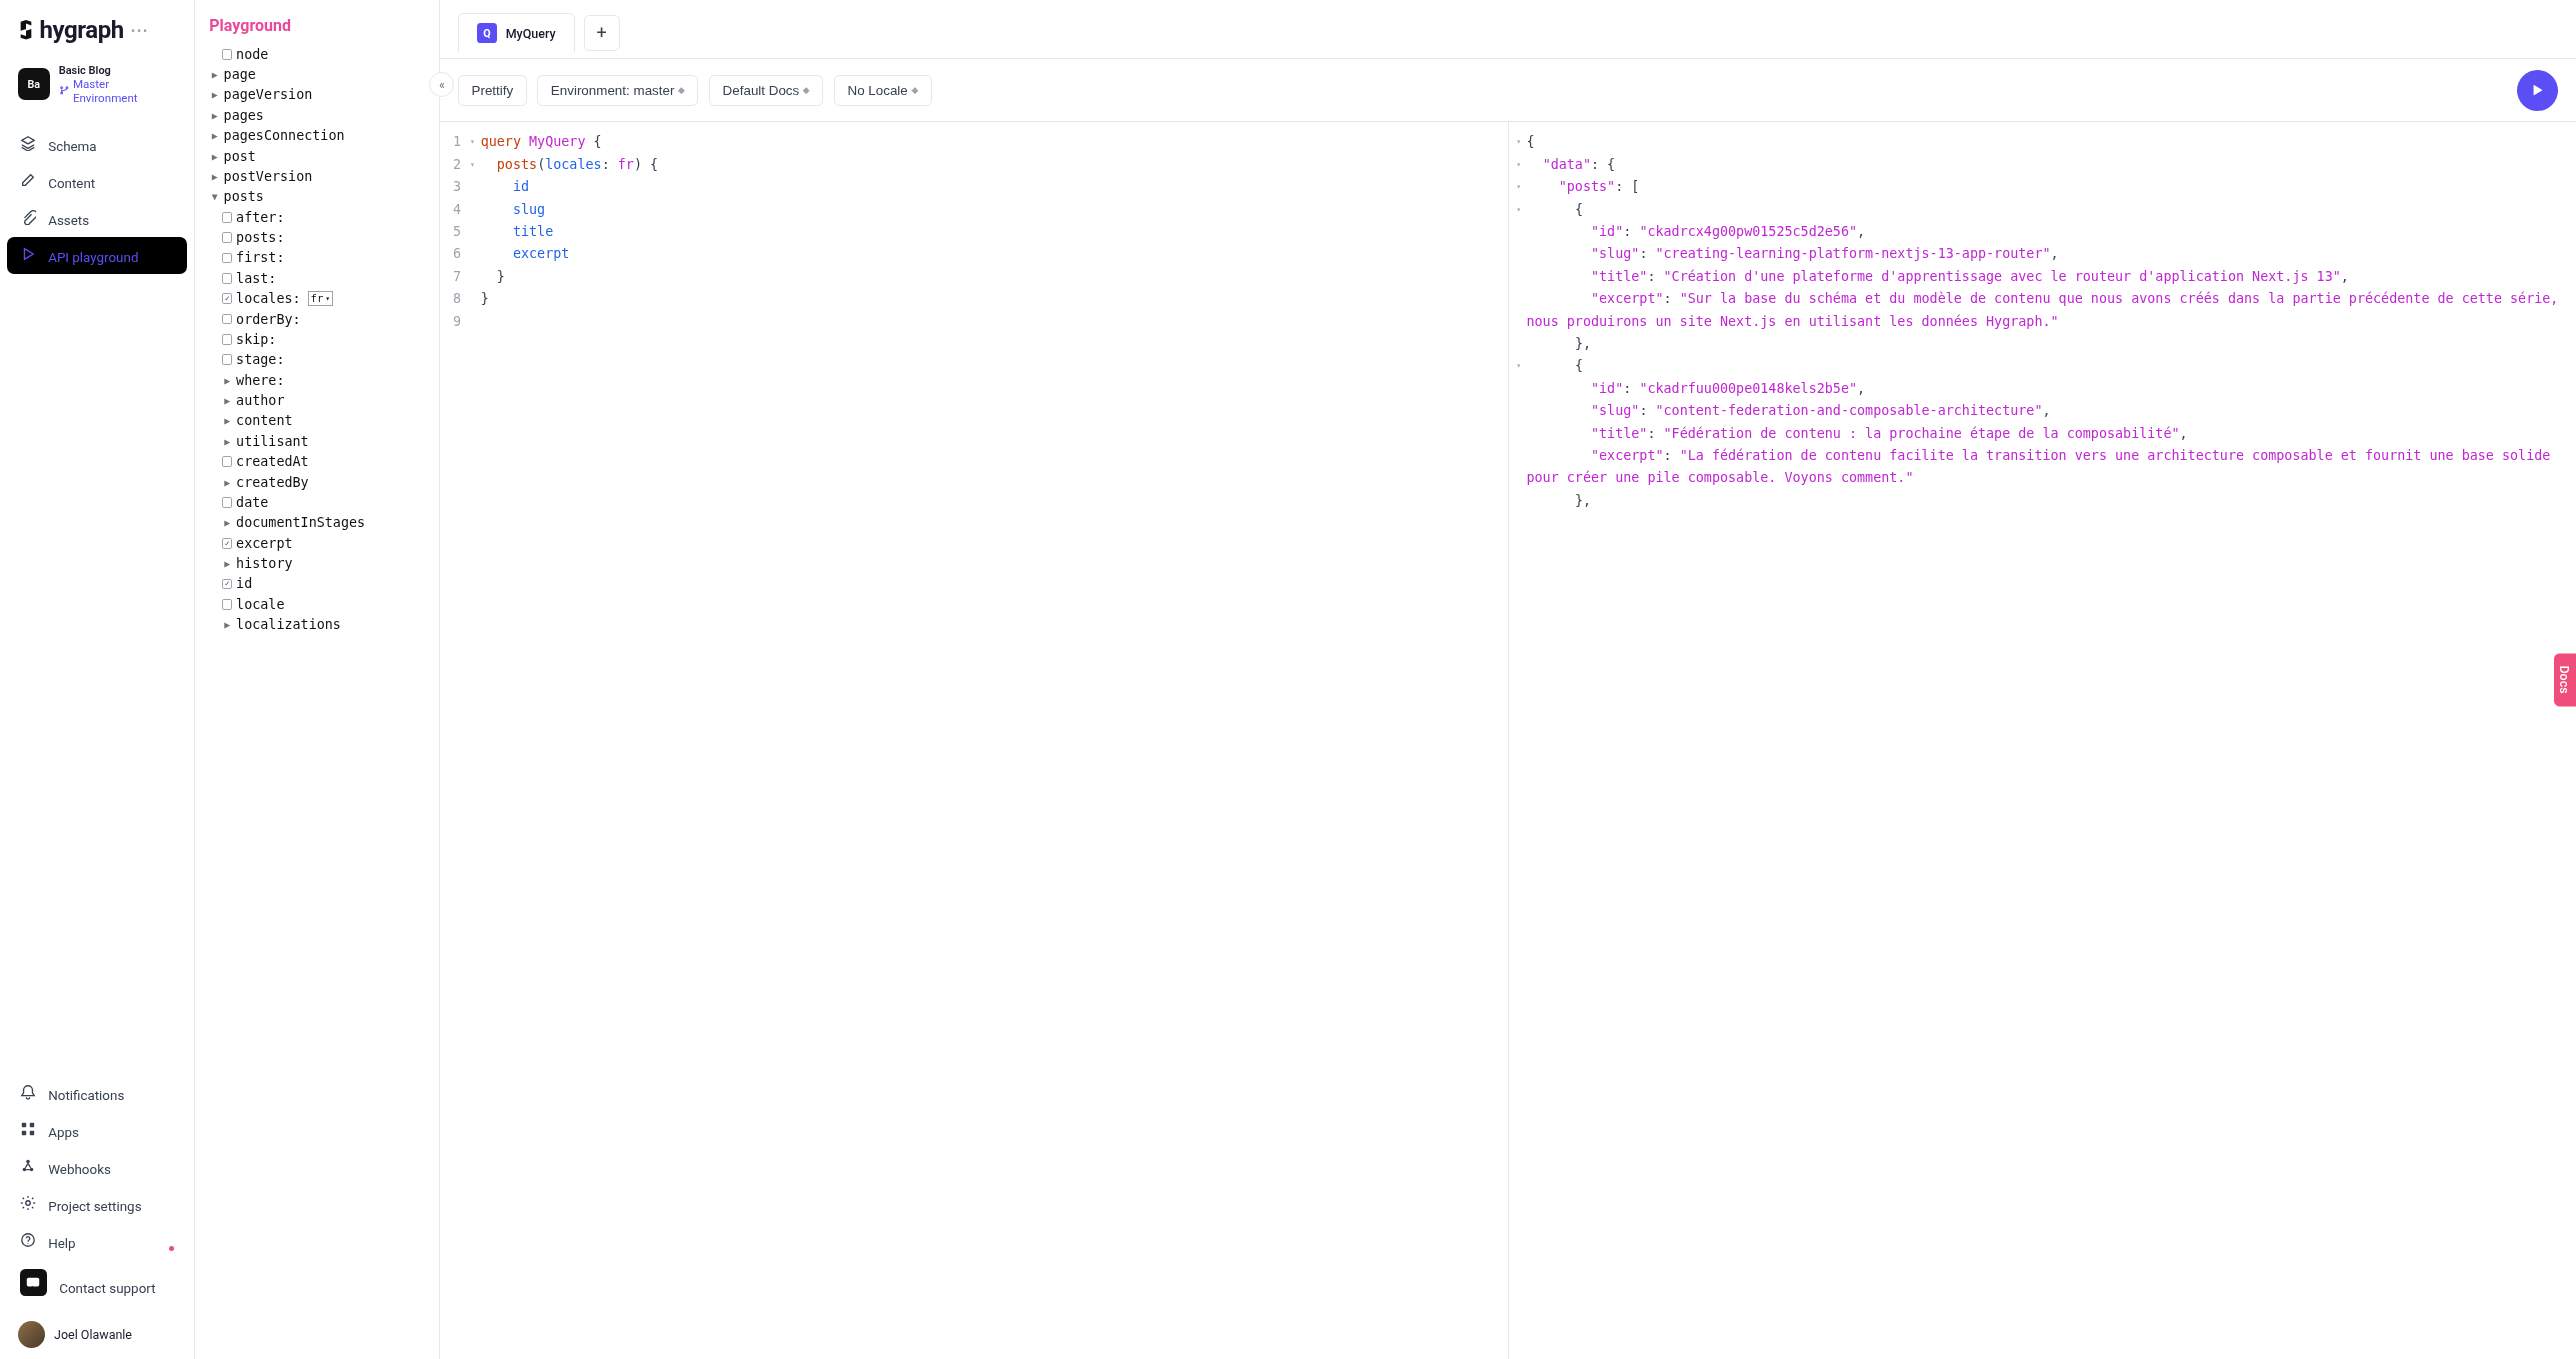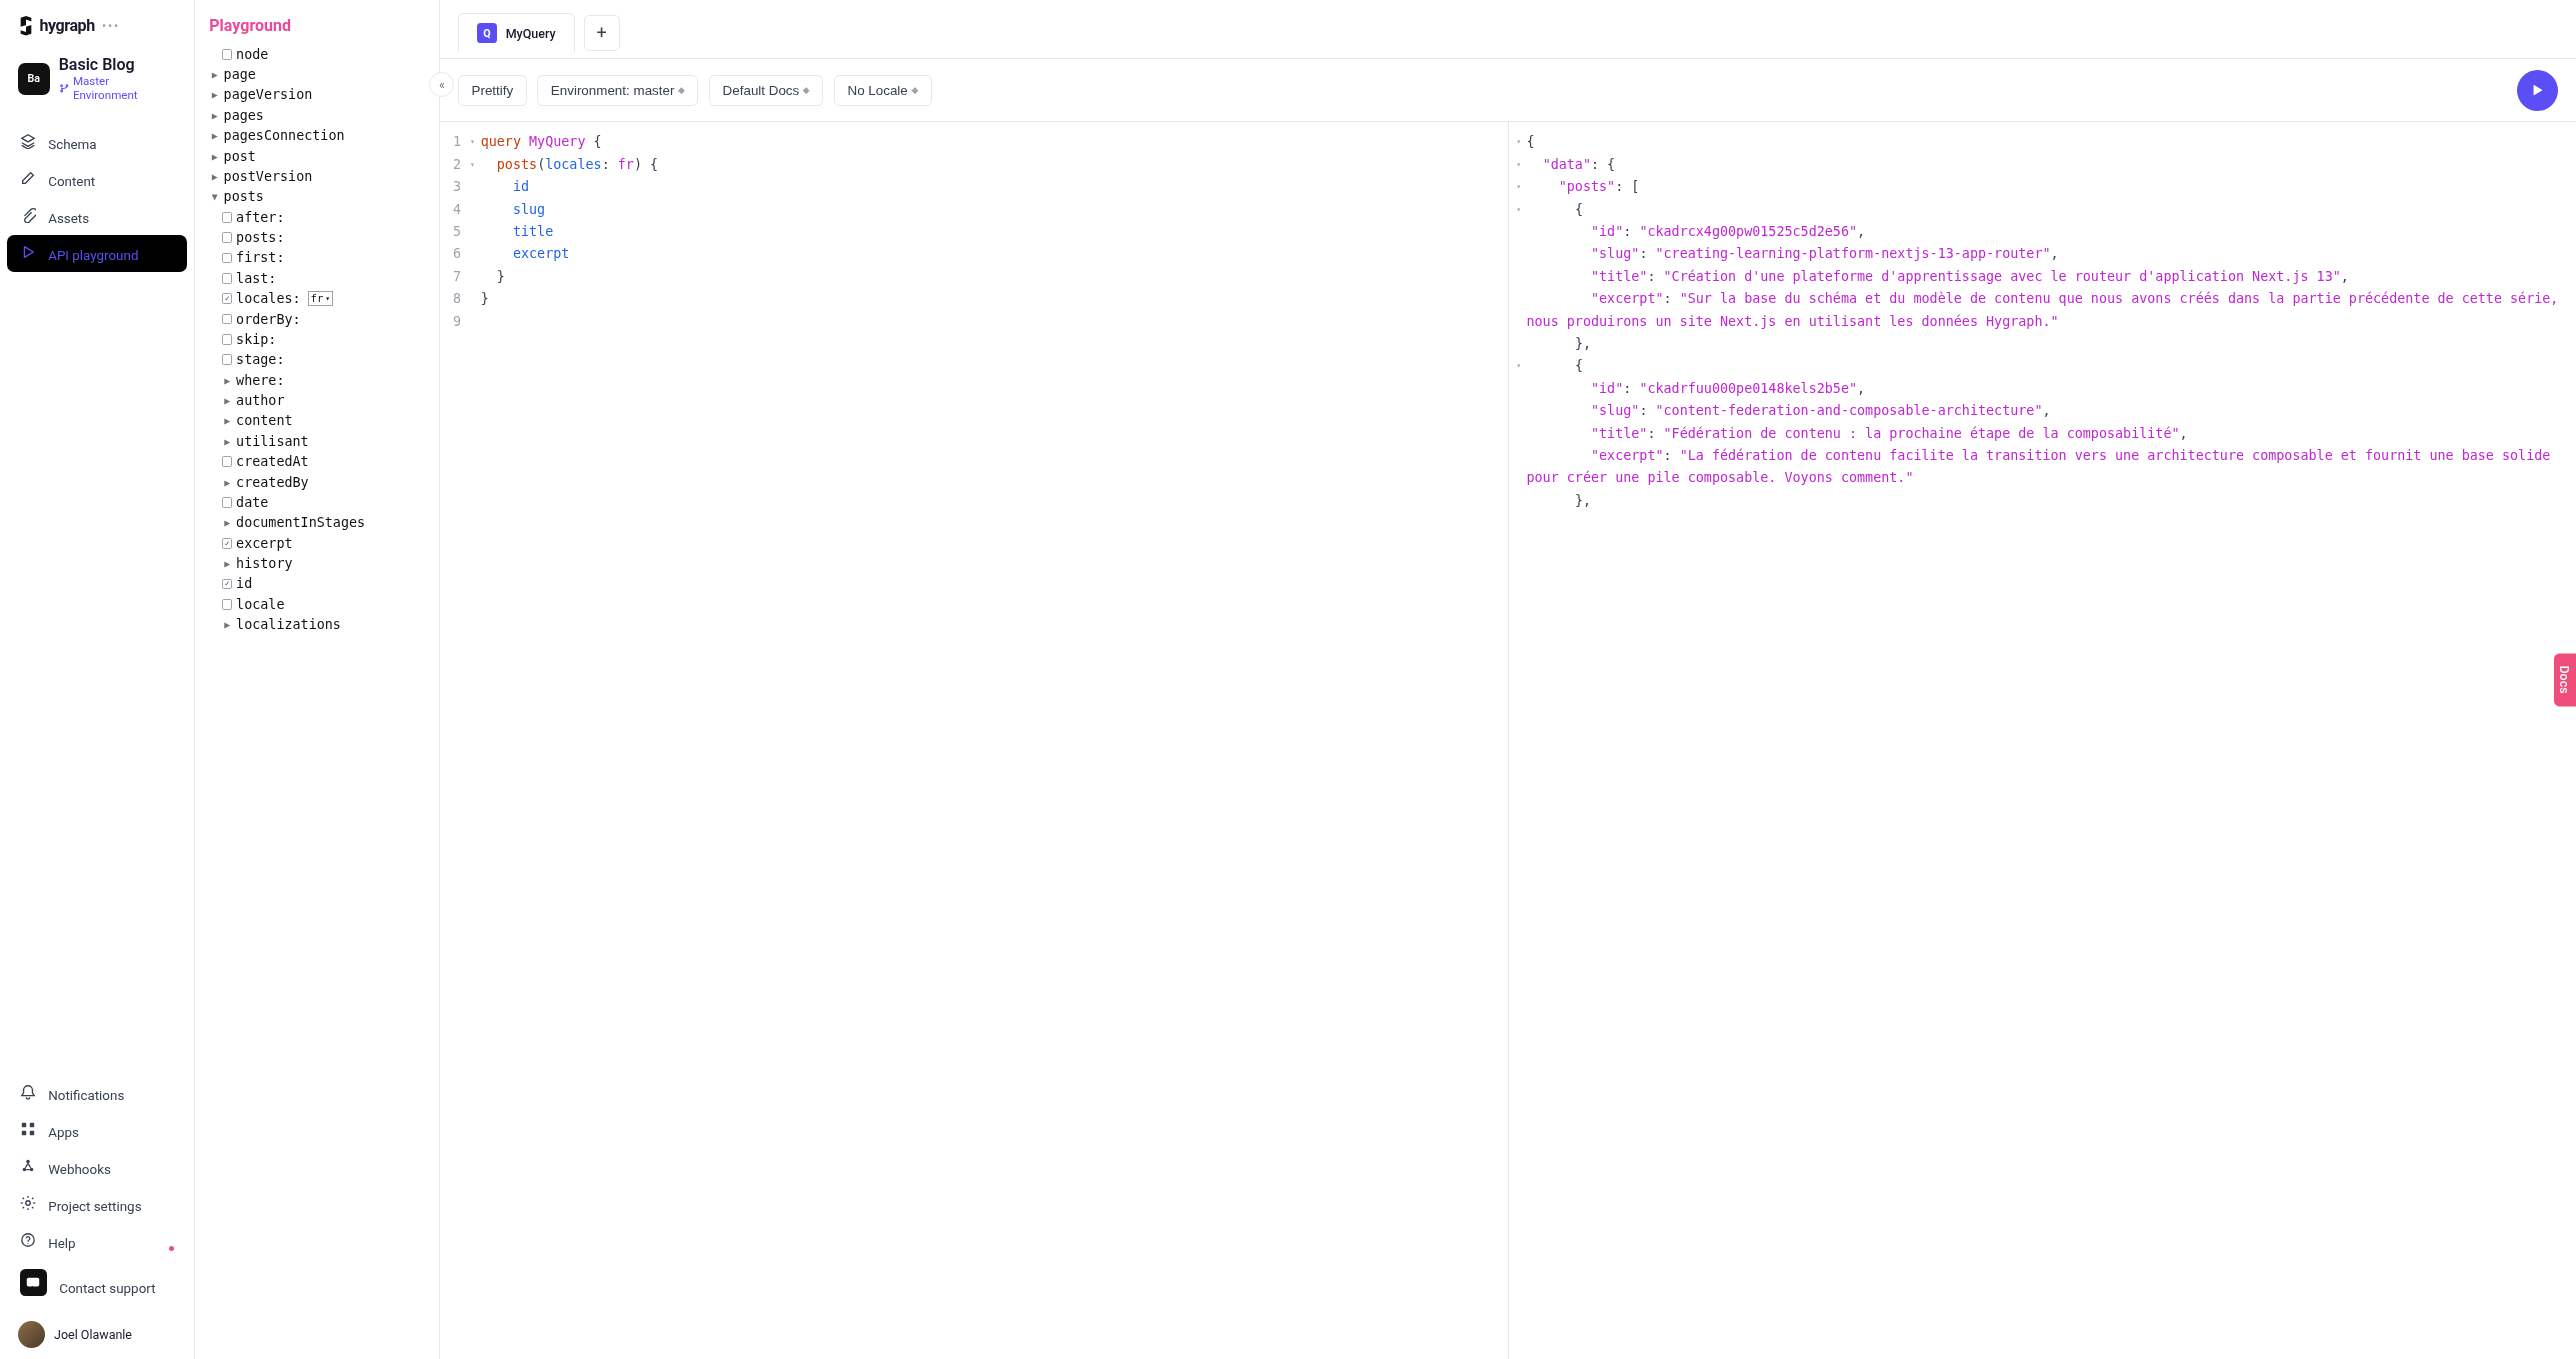--- a/index.html
+++ b/index.html
@@ -2,26 +2,26 @@
 <html style="font-size:14.3px"><head>
 <meta charset="utf-8">
 <style>
 *{box-sizing:border-box;margin:0;padding:0}
 body{font-family:-apple-system,BlinkMacSystemFont,"Segoe UI",Roboto,sans-serif;font-size:12.5px;color:#1a1a2e;background:#fff;height:100vh;overflow:hidden}
 .app{display:flex;height:100vh}
 
 
 .sidebar{width:195px;border-right:0.9px solid #e5e7eb;display:flex;flex-direction:column;background:#fff}
 .logo-row{display:flex;align-items:center;gap:7.2px;padding:16px 14.3px 12.5px 18px}
-.logo{font-size:16px;font-weight:700;letter-spacing:-0.4px;display:flex;align-items:center;gap:5.4px}
+.logo{font-size:24px;font-weight:700;letter-spacing:-0.4px;display:flex;align-items:center;gap:5.4px}
 .logo-mark{width:16px;height:19.7px;display:inline-block}
 .dots{color:#9ca3af;font-size:12.5px;letter-spacing:1.8px;cursor:pointer}
 .project-block{padding:7.2px 10.7px;margin:0 7.2px 9px;display:flex;align-items:center;gap:9px}
 .project-badge{width:32px;height:32px;border-radius:7.2px;background:#111;color:#fff;font-size:10.7px;font-weight:600;display:flex;align-items:center;justify-content:center}
-.project-info .pname{font-weight:600;font-size:16px}
+.project-info .pname{font-weight:600;font-size:11px}
 .project-info .penv{color:#5b4ef5;font-size:11.6px;display:flex;align-items:center;gap:3.6px}
 .sbranch{width:10.7px;height:10.7px;display:inline-block}
 .nav-group{padding:5.4px 7.2px}
 .nav-item{display:flex;align-items:flex-end;gap:12.5px;padding:9px 12.5px;border-radius:7.2px;cursor:pointer;color:#374151;font-size:13.4px}
 .nav-item.active{background:#000000;color:#5b4ef5}
 .nav-item .nicon{width:16px;height:16px;flex-shrink:0}
 .nav-dot{margin-left:auto;width:5.4px;height:5.4px;border-radius:2.7px;background:#ef4d7a}
 .nav-spacer{flex:1}
 .user-row{display:flex;align-items:center;gap:9px;padding:10.7px 18px}
 .avatar{width:27px;height:27px;border-radius:13.4px;background:linear-gradient(135deg,#8b6f47,#4a3828);display:inline-block}

